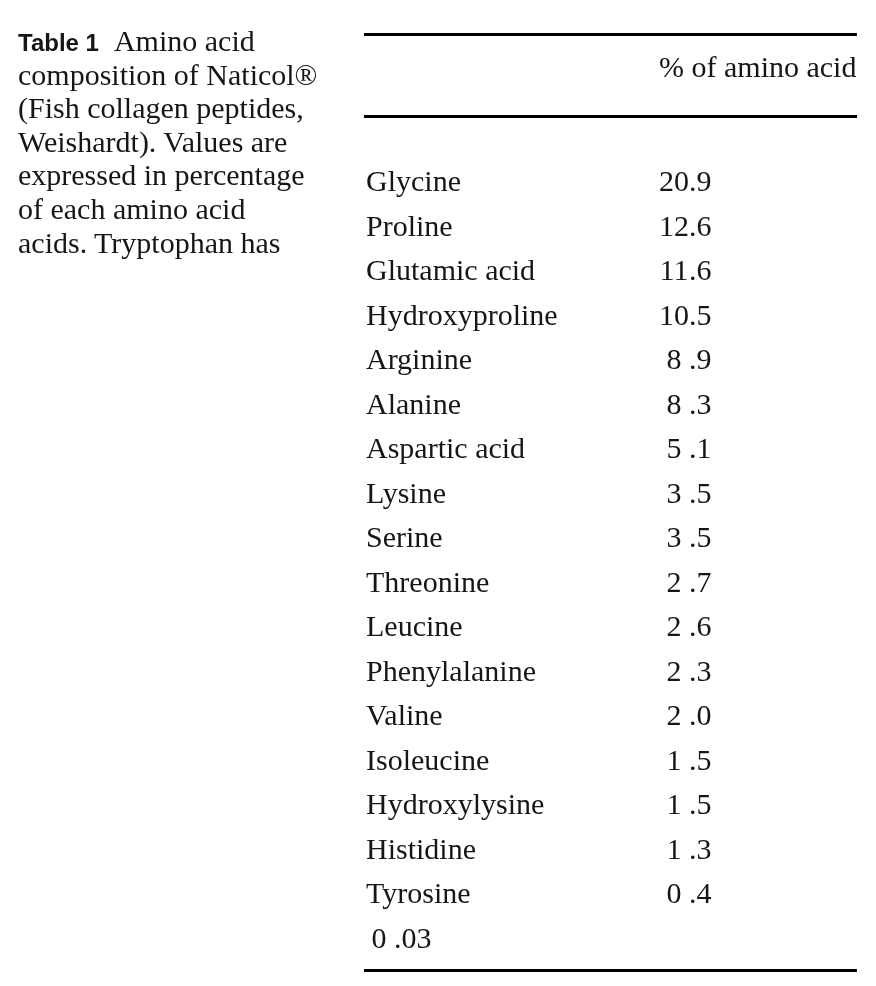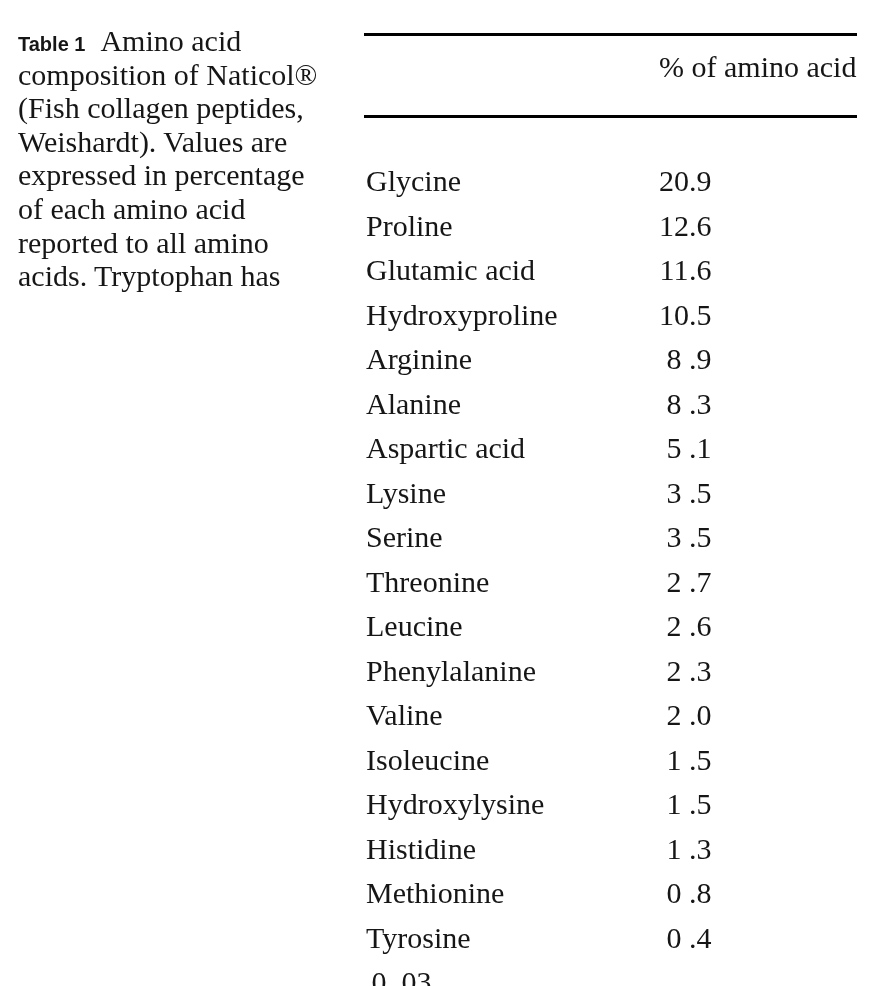--- a/index.html
+++ b/index.html
@@ -17,21 +17,21 @@
     position: absolute;
     left: 18px; top: 24px;
     font-size: 30px;
     line-height: 33.6px;
     white-space: nowrap;
   }
   .caption-line { height: 33.6px; }
   .caption-label {
     font-family: "Liberation Sans", sans-serif;
     font-weight: bold;
-    font-size: 20px;
+    font-size: 24px;
     margin-right: 15px;
   }
 
   
   .table {
     position: absolute;
     left: 364px; top: 33px;
     width: 493px;
     border-top: 3px solid #000;
     border-bottom: 3px solid #000;
@@ -62,21 +62,20 @@
 
 <div class="caption">
   <div class="caption-line">
     <span class="caption-label">Table 1</span><span>Amino acid</span>
   </div>
   <div class="caption-line">composition of Naticol®</div>
   <div class="caption-line">(Fish collagen peptides,</div>
   <div class="caption-line">Weishardt). Values are</div>
   <div class="caption-line">expressed in percentage</div>
   <div class="caption-line">of each amino acid</div>
-  <div class="caption-line">reported to all amino</div>
   <div class="caption-line">acids. Tryptophan has</div>
 </div>
 
 <div class="table">
   <div class="thead">
     <span>% of amino acid</span>
   </div>
   <div class="rows">
       <div class="trow">
         <span class="tname">Glycine</span>
@@ -136,24 +135,20 @@
       </div>
       <div class="trow">
         <span class="tname">Hydroxylysine</span>
         <span class="tval"><span class="vint">1</span><span class="vfrac">.5</span></span>
       </div>
       <div class="trow">
         <span class="tname">Histidine</span>
         <span class="tval"><span class="vint">1</span><span class="vfrac">.3</span></span>
       </div>
       <div class="trow">
-        <span class="tname">Methionine</span>
-        <span class="tval"><span class="vint">0</span><span class="vfrac">.8</span></span>
-      </div>
-      <div class="trow">
         <span class="tname">Tyrosine</span>
         <span class="tval"><span class="vint">0</span><span class="vfrac">.4</span></span>
       </div>
       <div class="trow">
         <span class="tval"><span class="vint">0</span><span class="vfrac">.03</span></span>
       </div>
     </div>
 </div>
 
 </body></html>

